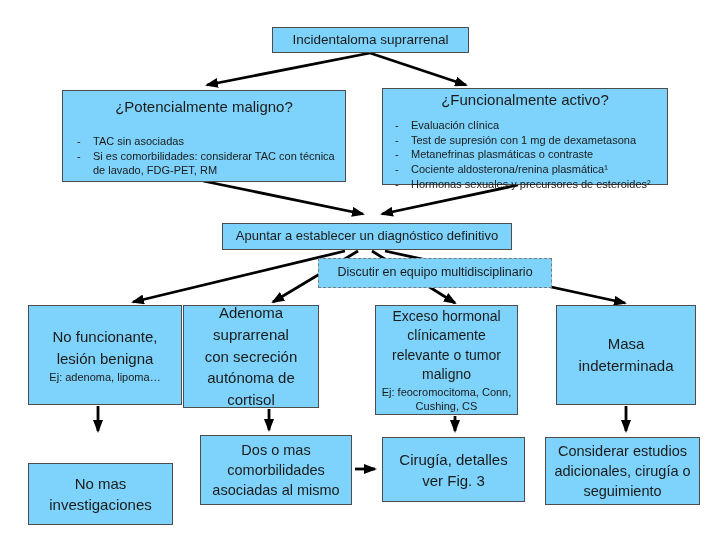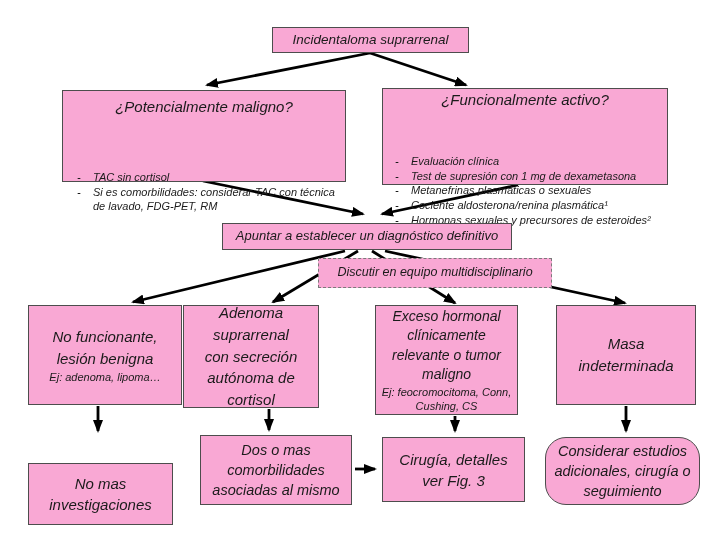--- a/index.html
+++ b/index.html
@@ -2,47 +2,47 @@
 <html><head>
 <meta charset="utf-8">
 <style>
   html,body{margin:0;padding:0;background:#ffffff;}
   #stage{
     position:relative;width:720px;height:540px;background:#ffffff;
     font-family:"Liberation Sans",sans-serif;color:#1b1b1b;overflow:hidden;
   }
   #arrows{position:absolute;left:0;top:0;width:720px;height:540px;z-index:1;}
   .box{
-    position:absolute;box-sizing:border-box;background:#f9a8d4;
+    position:absolute;box-sizing:border-box;background:#7dd3fc;
     border:1.6px solid #4d4d4d;z-index:2;
     display:flex;flex-direction:column;align-items:center;justify-content:center;
-    text-align:center;line-height:1.25;font-style:italic;
+    text-align:center;line-height:1.25;
   }
   .box.dashed{border:1.6px dashed #7a7a7a;}
   .root-box{left:272px;top:27px;width:197px;height:26px;font-size:13.5px;}
-  .q-box{justify-content:flex-start;align-items:stretch;text-align:left;gap:36px;}
+  .q-box{justify-content:flex-start;align-items:stretch;text-align:left;}
   .malignancy-box{left:62px;top:90px;width:284px;height:92px;padding:7px 6px 2px 6px;}
   .functional-box{left:382px;top:88px;width:286px;height:97px;padding:2px 4px 2px 4px;}
   .q-title{text-align:center;font-size:15px;line-height:1.25;}
   .malignancy-box .q-title{margin-bottom:9px;}
   .bullets{display:flex;flex-direction:column;margin-top:8px;}
   .bullet{display:flex;font-size:11px;line-height:1.35;}
   .bullet::before{content:"-";width:16px;min-width:16px;padding-left:8px;}
   .bullet .bullet-text{flex:1;padding-right:2px;}
   .diagnosis-box{left:222px;top:223px;width:290px;height:27px;font-size:13px;}
   .team-box{left:318px;top:258px;width:234px;height:30px;font-size:12.5px;}
   .outcome-a{left:28px;top:305px;width:154px;height:100px;font-size:15px;line-height:1.45;padding:0 5px;}
   .outcome-b{left:183px;top:305px;width:136px;height:103px;font-size:15px;line-height:1.45;padding:0 20px;}
   .outcome-c{left:375px;top:305px;width:143px;height:110px;font-size:14px;line-height:1.4;padding:0 4px;}
   .outcome-d{left:556px;top:305px;width:140px;height:100px;font-size:15px;line-height:1.45;padding:0 9px;}
   .example{font-size:11px;line-height:1.3;}
   .action-a{left:28px;top:437px;width:145px;height:62px;font-size:15px;line-height:1.4;padding:0 8px;margin-top:26px;}
   .action-b{left:200px;top:435px;width:152px;height:70px;font-size:14.5px;line-height:1.4;padding:4px 5px;}
   .action-c{left:382px;top:437px;width:143px;height:65px;font-size:15px;line-height:1.4;padding:0 6px;}
-  .action-d{left:545px;top:437px;width:155px;height:68px;font-size:14.5px;line-height:1.4;padding:0 5px;border-radius:21px;}
+  .action-d{left:545px;top:437px;width:155px;height:68px;font-size:14.5px;line-height:1.4;padding:0 5px;}
   .arrow-line{stroke:#000000;stroke-width:2.8;fill:none;}
 </style>
 </head>
 <body>
 
 <div id="stage">
 
   <svg id="arrows" viewBox="0 0 720 540">
     <defs>
       <marker id="ah" markerWidth="13" markerHeight="10" refX="11" refY="5" orient="auto" markerUnits="userSpaceOnUse">
@@ -65,39 +65,39 @@
   </svg>
 
   <div class="box root-box">
     <span>Incidentaloma suprarrenal</span>
   </div>
 
   <div class="box q-box malignancy-box">
     <div class="q-title">¿Potencialmente maligno?</div>
     <div class="bullets">
       <div class="bullet">
-        <span class="bullet-text">TAC sin cortisol</span>
+        <span class="bullet-text">TAC sin asociadas</span>
       </div>
       <div class="bullet">
         <span class="bullet-text">Si es comorbilidades: considerar TAC con técnica de lavado, FDG-PET, RM</span>
       </div>
     </div>
   </div>
 
   <div class="box q-box functional-box">
     <div class="q-title">¿Funcionalmente activo?</div>
     <div class="bullets">
       <div class="bullet">
         <span class="bullet-text">Evaluación clínica</span>
       </div>
       <div class="bullet">
         <span class="bullet-text">Test de supresión con 1 mg de dexametasona</span>
       </div>
       <div class="bullet">
-        <span class="bullet-text">Metanefrinas plasmáticas o sexuales</span>
+        <span class="bullet-text">Metanefrinas plasmáticas o contraste</span>
       </div>
       <div class="bullet">
         <span class="bullet-text">Cociente aldosterona/renina plasmática¹</span>
       </div>
       <div class="bullet">
         <span class="bullet-text">Hormonas sexuales y precursores de esteroides²</span>
       </div>
     </div>
   </div>
 

